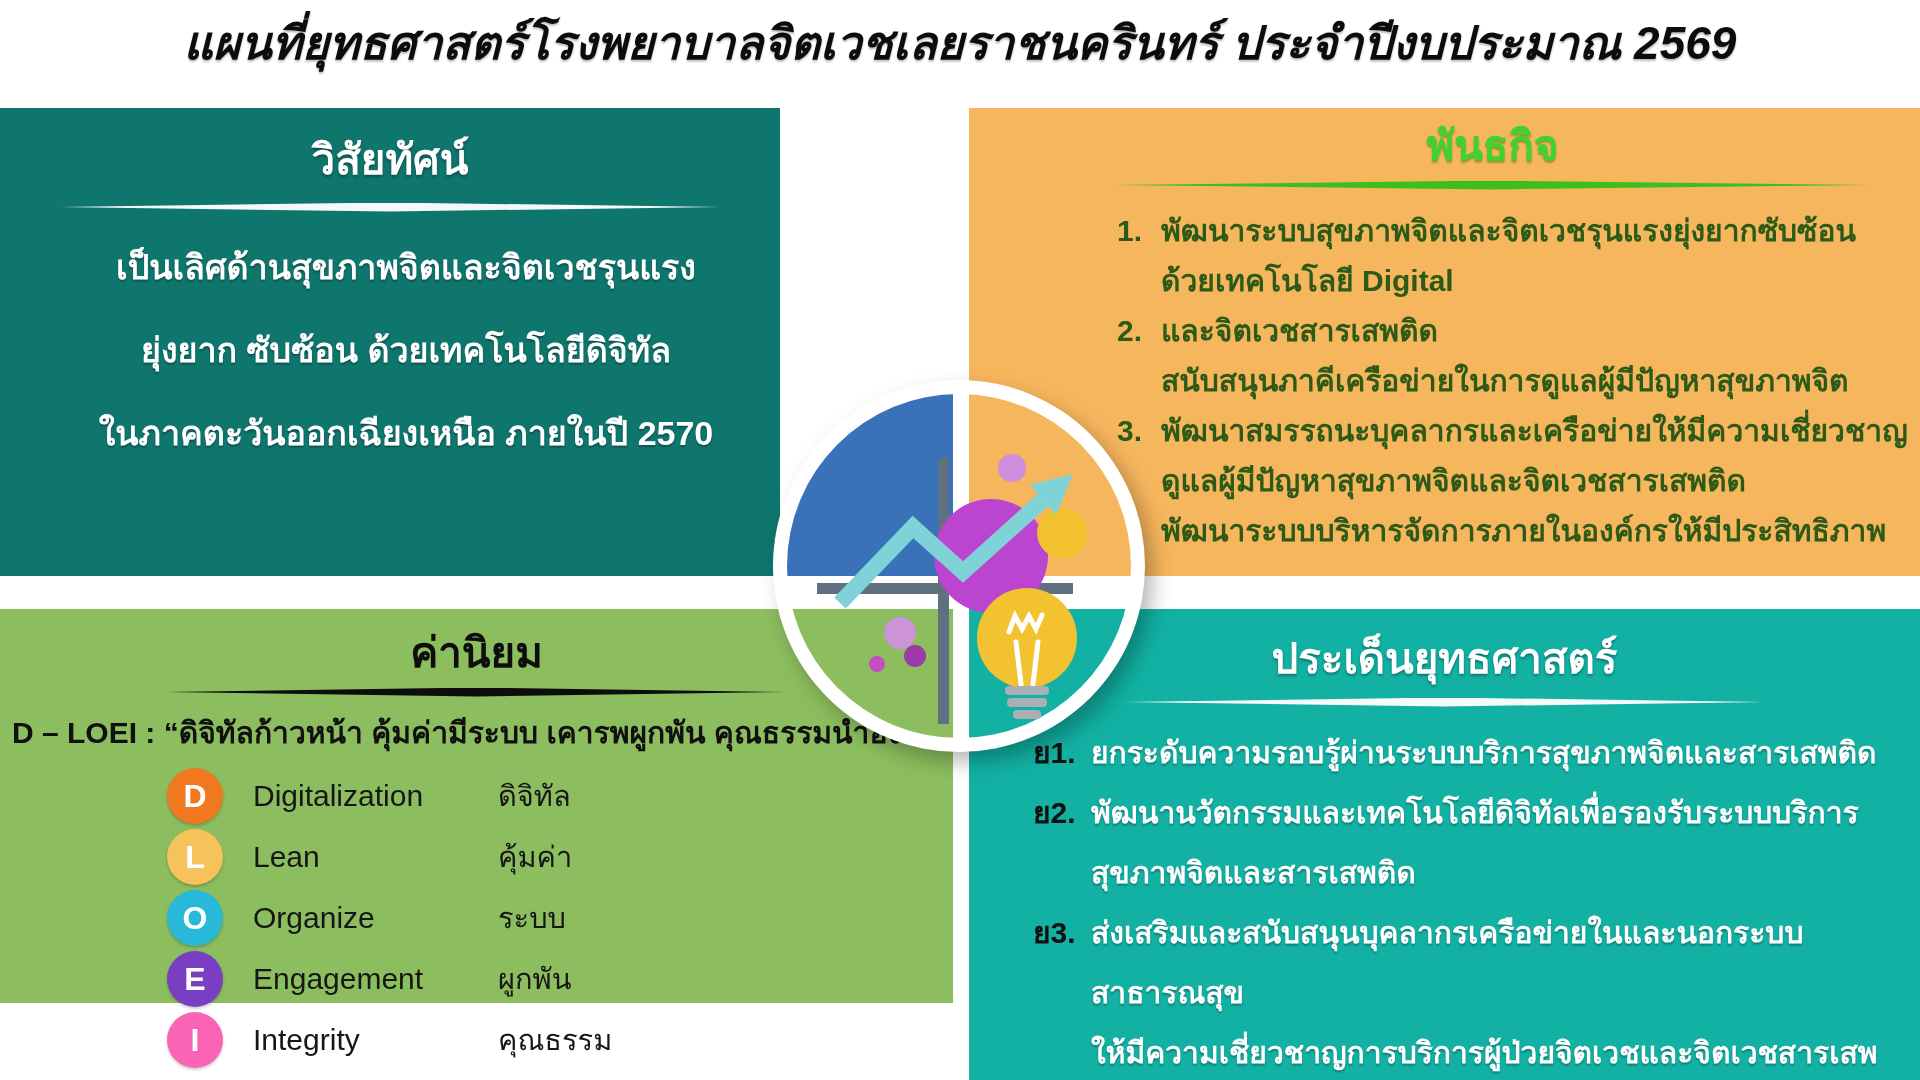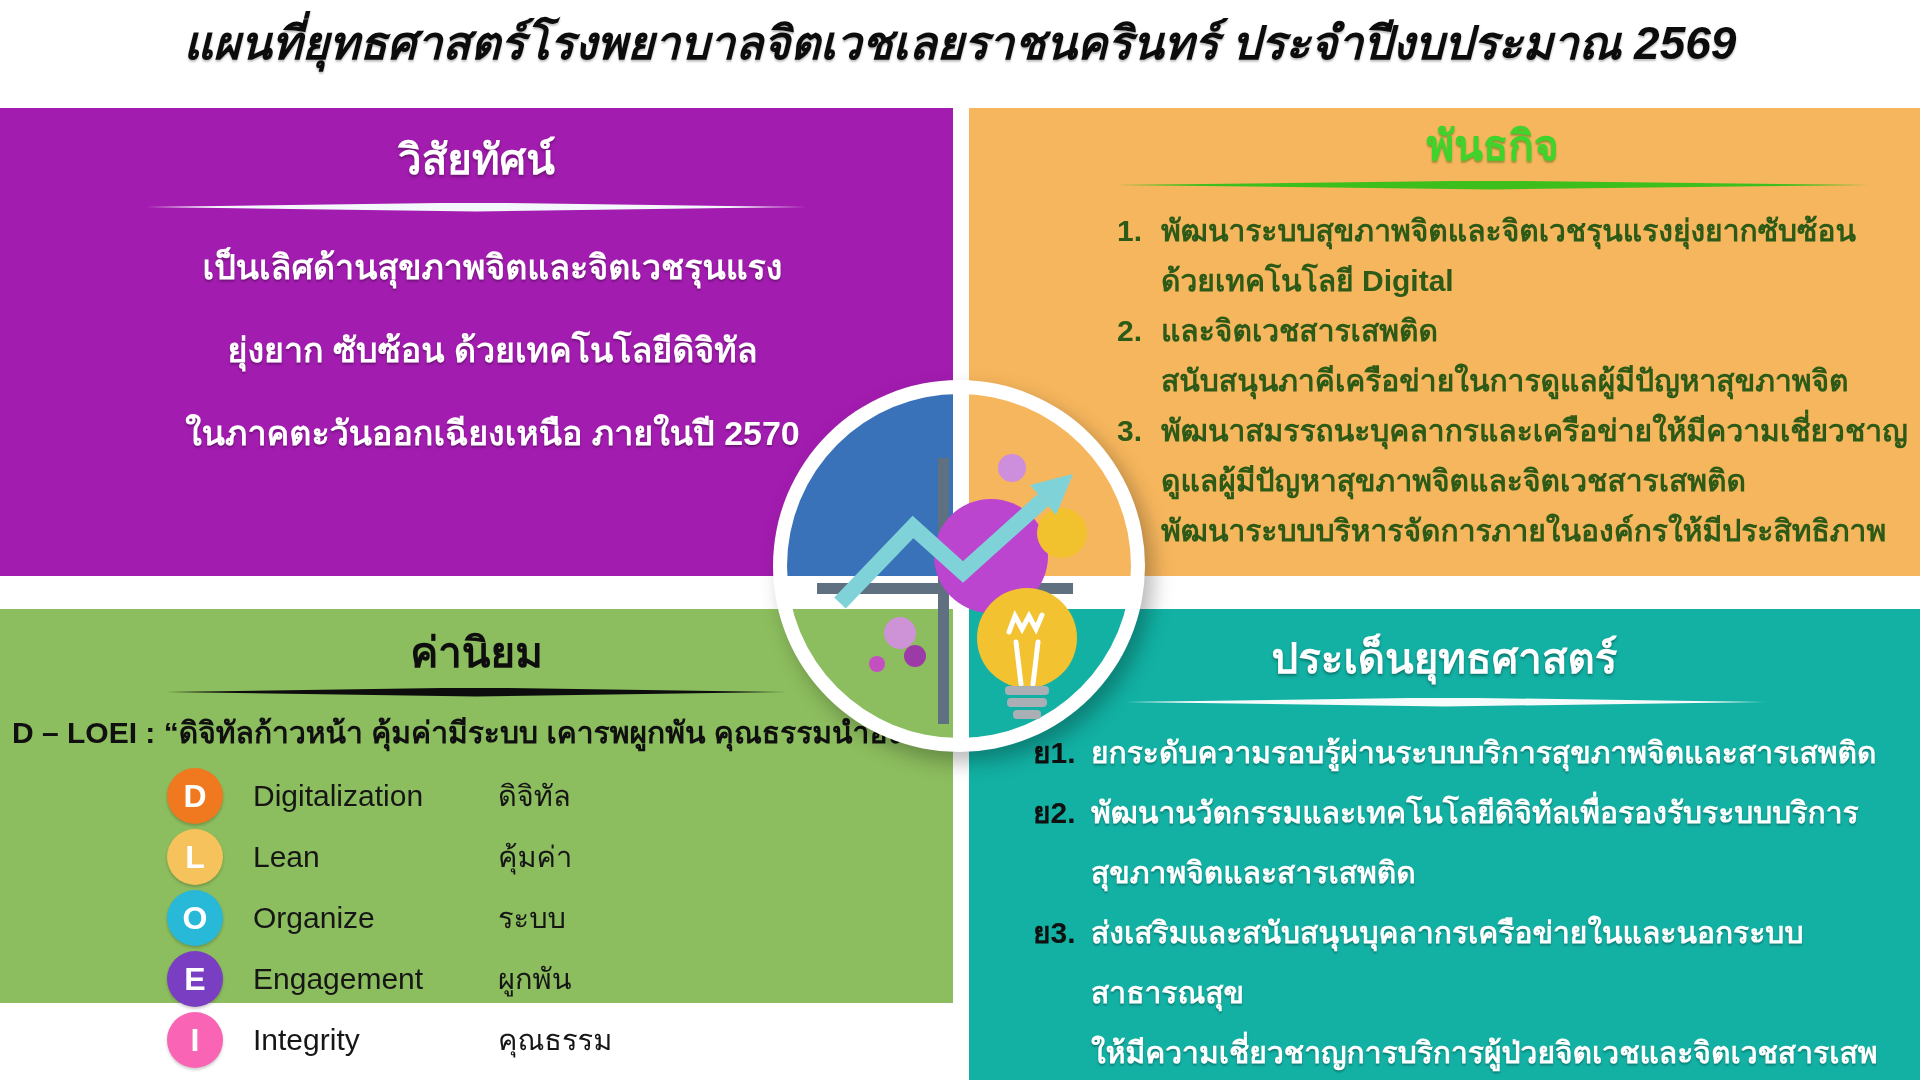--- a/index.html
+++ b/index.html
@@ -8,21 +8,21 @@
     background:#ffffff;
     font-family:"Liberation Sans","DejaVu Sans",sans-serif;
   }
   .page-title{
     position:absolute;top:6px;left:0;width:1920px;text-align:center;
     font-size:46px;font-weight:bold;color:#0c0c0c;
     text-shadow:0 2px 2px rgba(0,0,0,0.25);
     font-style:italic;
   }
   .quad{position:absolute;box-sizing:border-box;}
-  .q-vision{left:0;top:108px;width:953px;height:468px;background:#a21caf;}
+  .q-vision{left:0;top:108px;width:780px;height:468px;background:#0f766e;}
   .q-mission{left:969px;top:108px;width:1047px;height:468px;background:#f6b65d;}
   .q-values{left:0;top:609px;width:953px;height:394px;background:#8cbd5e;}
   .q-strategy{left:969px;top:609px;width:951px;height:471px;background:#12b1a4;}
 
   .q-heading{text-align:center;font-size:42px;font-weight:bold;line-height:1.25;}
   .q-vision .q-heading{color:#ffffff;margin-top:26px;text-shadow:0 2px 3px rgba(0,0,0,0.35);}
   .q-mission .q-heading{color:#3fd42c;margin-top:12px;text-shadow:0 2px 2px rgba(40,90,0,0.45);}
   .q-values .q-heading{color:#0e0e0e;margin-top:18px;}
   .q-strategy .q-heading{color:#ffffff;margin-top:24px;text-shadow:0 2px 3px rgba(0,0,0,0.35);}
 

